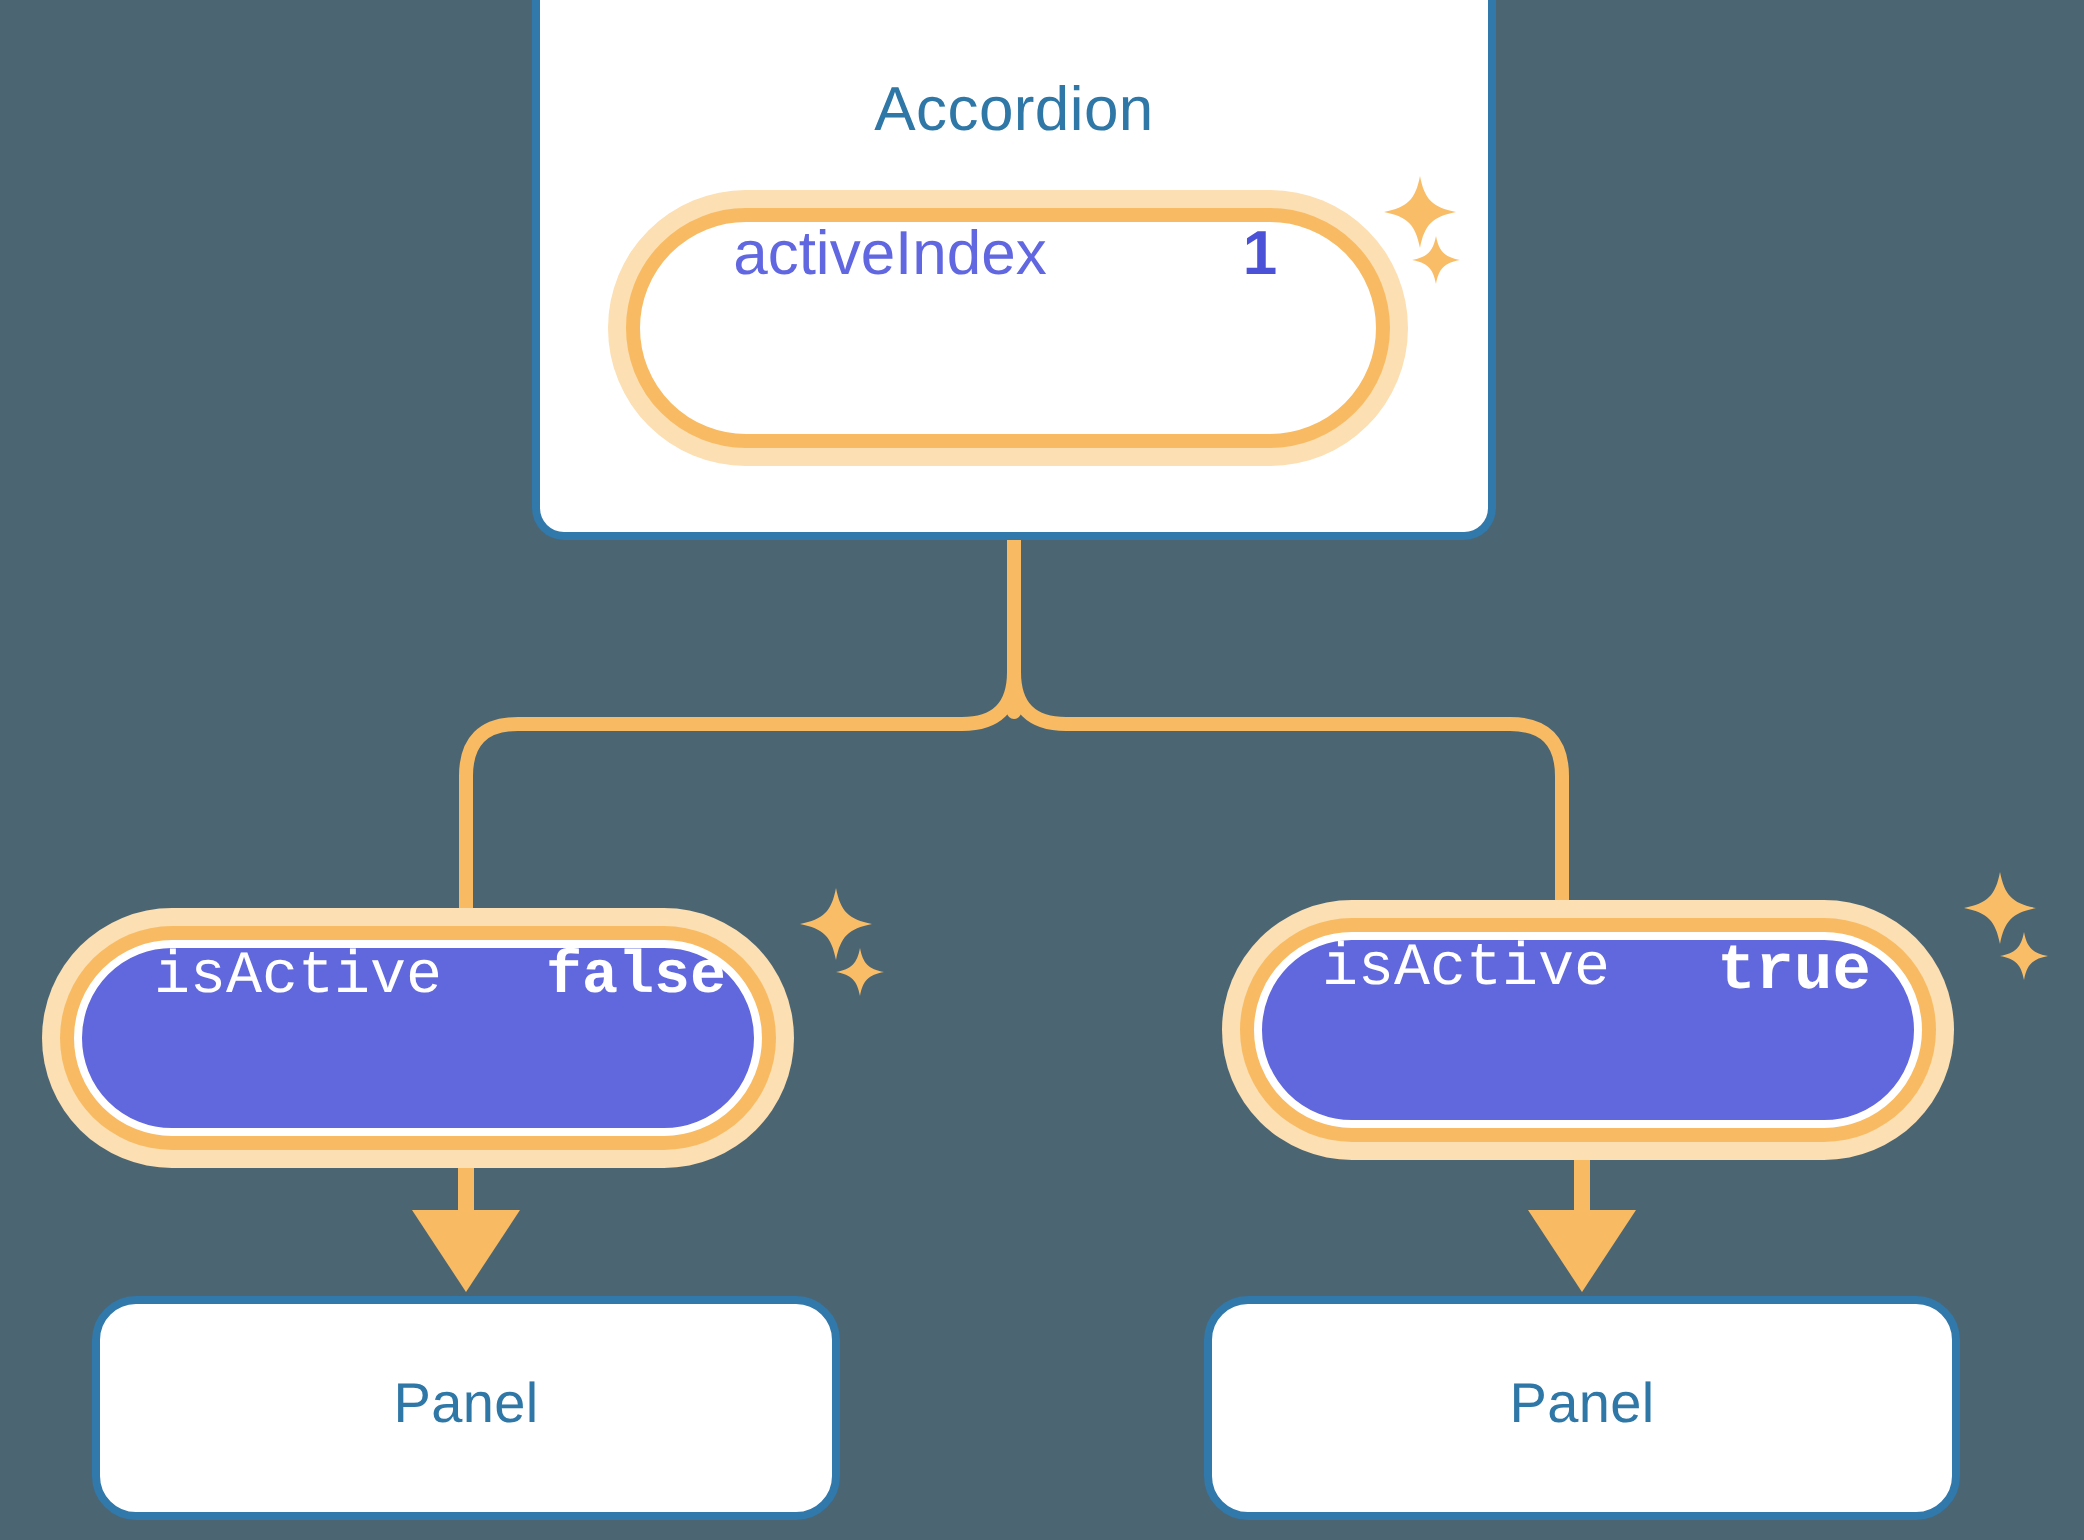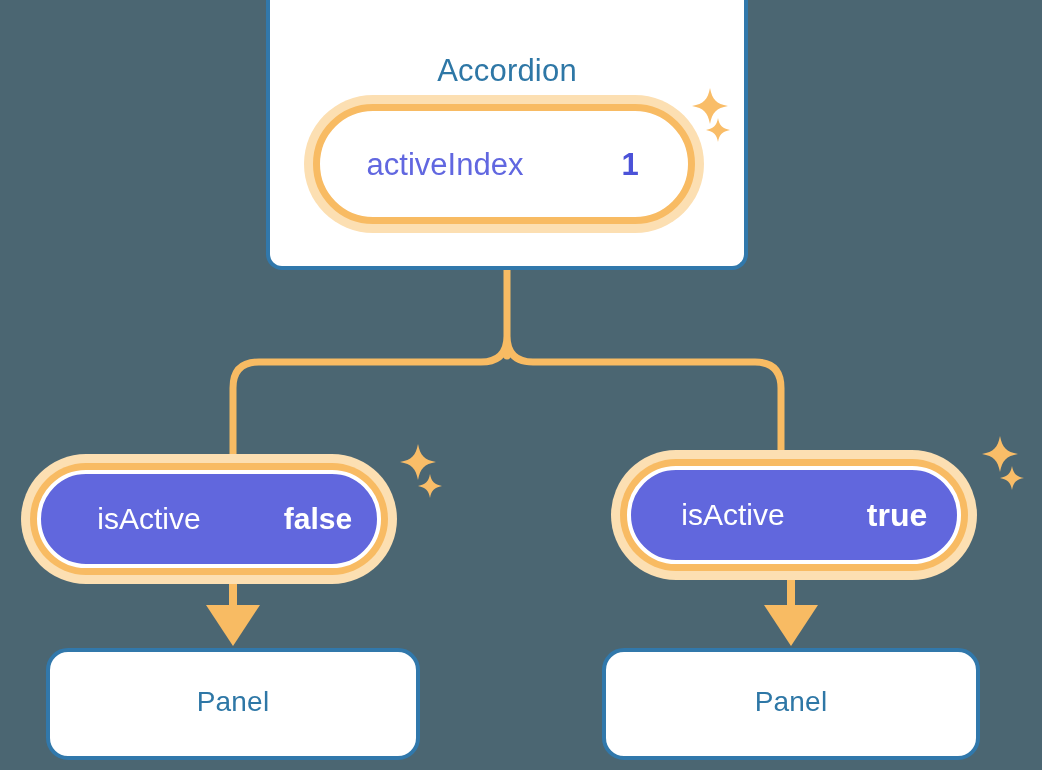--- a/index.html
+++ b/index.html
@@ -24,21 +24,21 @@
     box-sizing:border-box;
   }
   #accordion-card{left:266px;top:-20px;width:482px;height:290px;border-radius:0 0 16px 16px;border-top:none;}
   .card-title{
     position:absolute;left:0;right:0;
     text-align:center;
     color:#2e77a6;
     font-size:31px;
     letter-spacing:.2px;
   }
-  #accordion-card .card-title{top:73px;}
+  #accordion-card .card-title{top:57px;}
 
   .panel-card{
     position:absolute;
     background:#ffffff;
     border:4px solid #3178ab;
     border-radius:22px;
     box-sizing:border-box;
     display:flex;align-items:center;justify-content:center;
   }
   #panel-left{left:46px;top:648px;width:374px;height:112px;}
@@ -47,21 +47,21 @@
     color:#2e77a6;
     font-size:28px;
     letter-spacing:.2px;
     margin-top:-4px;
   }
 
   
   .pill-wrap{position:absolute;}
   .pill{
     position:relative;
-    display:flex;align-items:center;
+    display:flex;align-items:flex-start;
     border-radius:999px;
     box-sizing:border-box;
   }
   
   #pill-top{
     width:382px;height:120px;
     background:#ffffff;
     border:7px solid #f8bb63;
     box-shadow:0 0 0 9px #fcdfb2;
   }
@@ -69,21 +69,21 @@
   #pill-top .pill-key{font-size:31px;}
   #pill-top .pill-val{font-size:31px;font-weight:bold;color:#4b52d8;}
   #pill-top .pill-div{background:#f8bb63;}
 
   
   .pill-purple{
     background:#6167dd;
     border:4px solid #ffffff;
     box-shadow:0 0 0 7px #f8bb63, 0 0 0 16px #fcdfb2;
   }
-  .pill-purple .pill-key,.pill-purple .pill-val{color:#ffffff;}
+  .pill-purple .pill-key,.pill-purple .pill-val{color:#ffffff;font-family:Liberation Mono, monospace;}
   .pill-purple .pill-div{background:#ffffff;}
 
   #pill-left{width:344px;height:98px;}
   #pill-left .pill-key{font-size:30px;}
   #pill-left .pill-val{font-size:30px;font-weight:bold;}
   #pill-right{width:334px;height:98px;}
   #pill-right .pill-key{font-size:30px;}
   #pill-right .pill-val{font-size:32px;font-weight:bold;}
 
   .pill-key,.pill-val{

